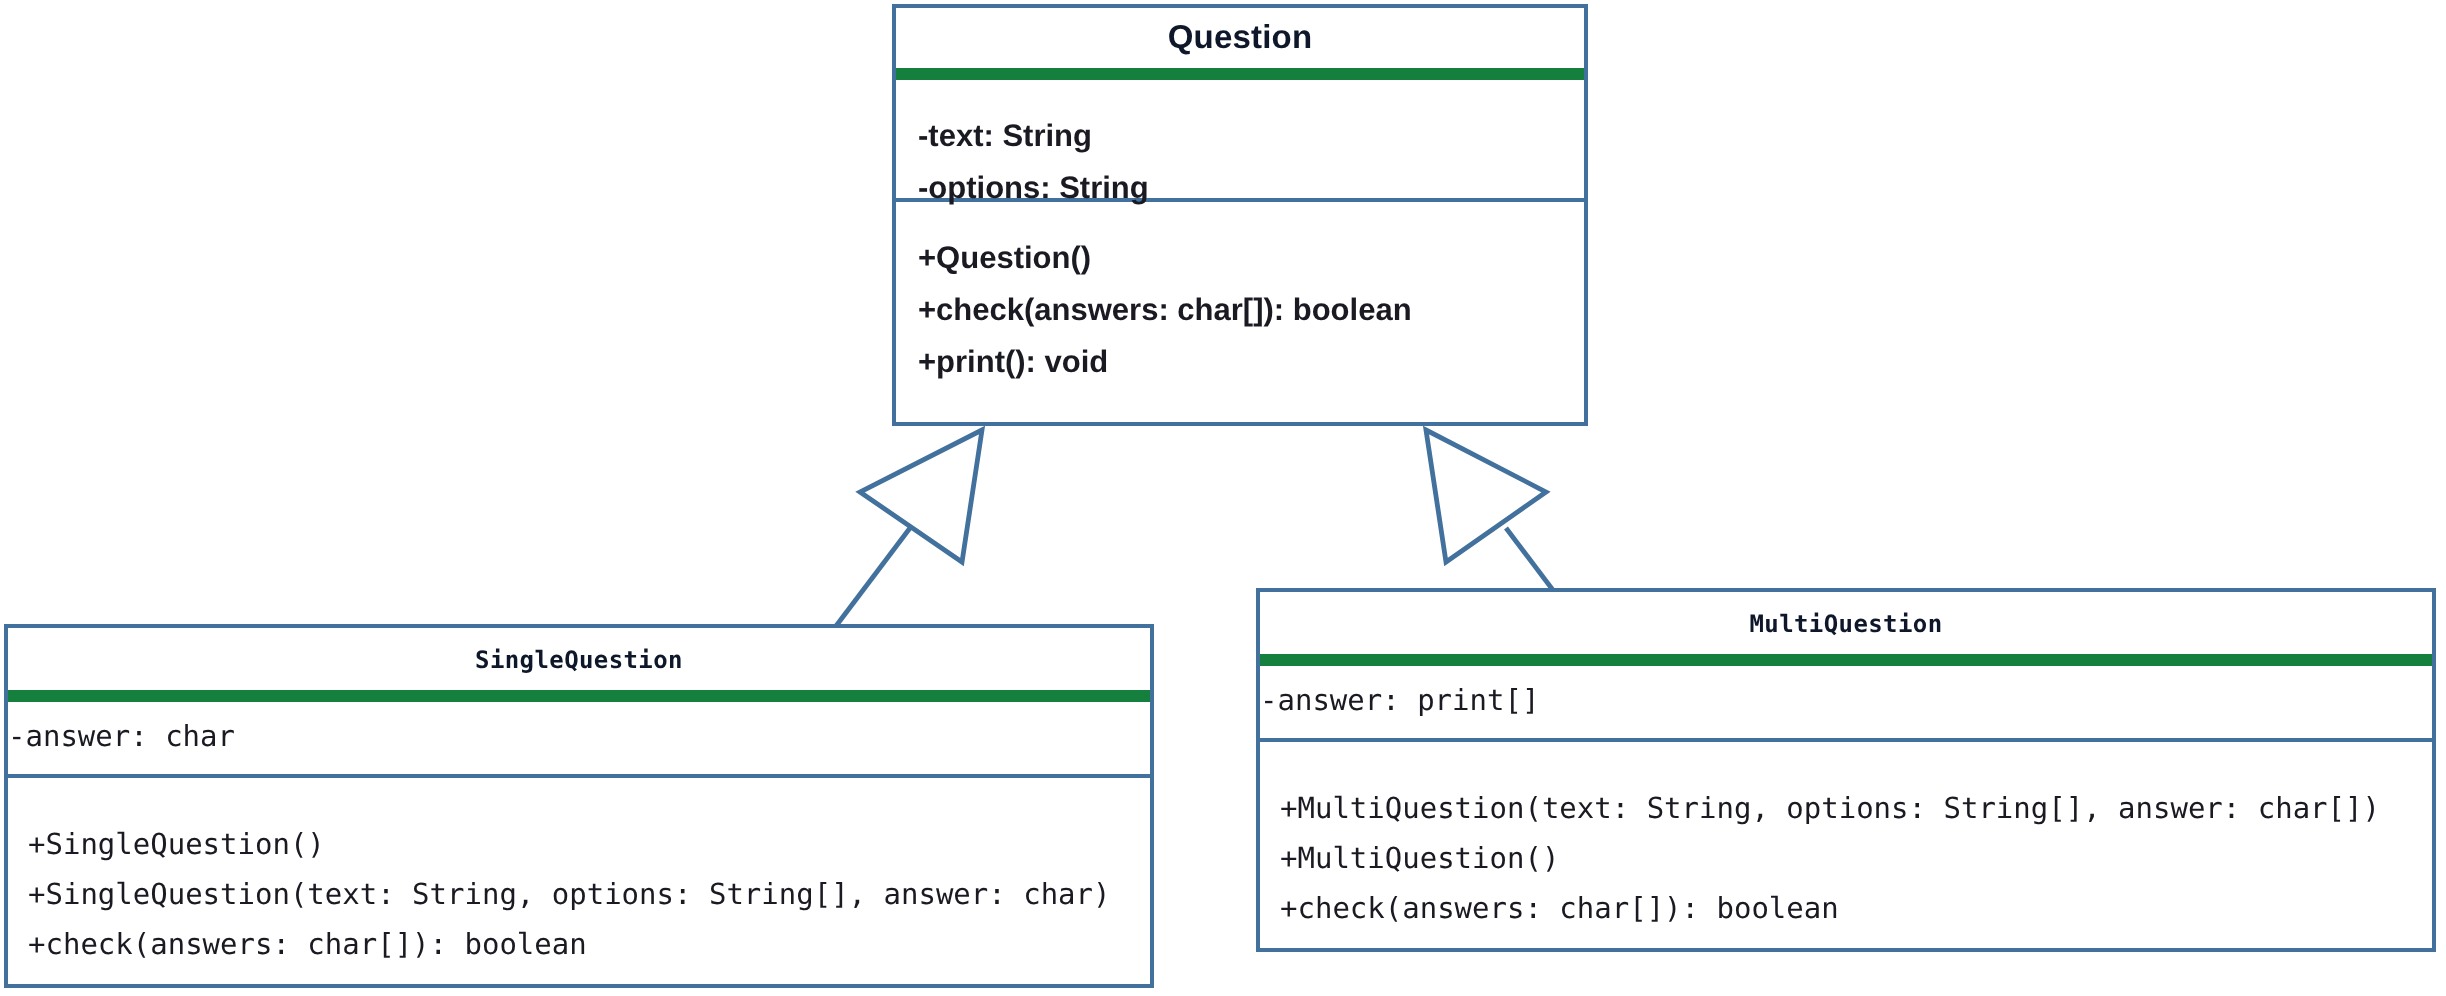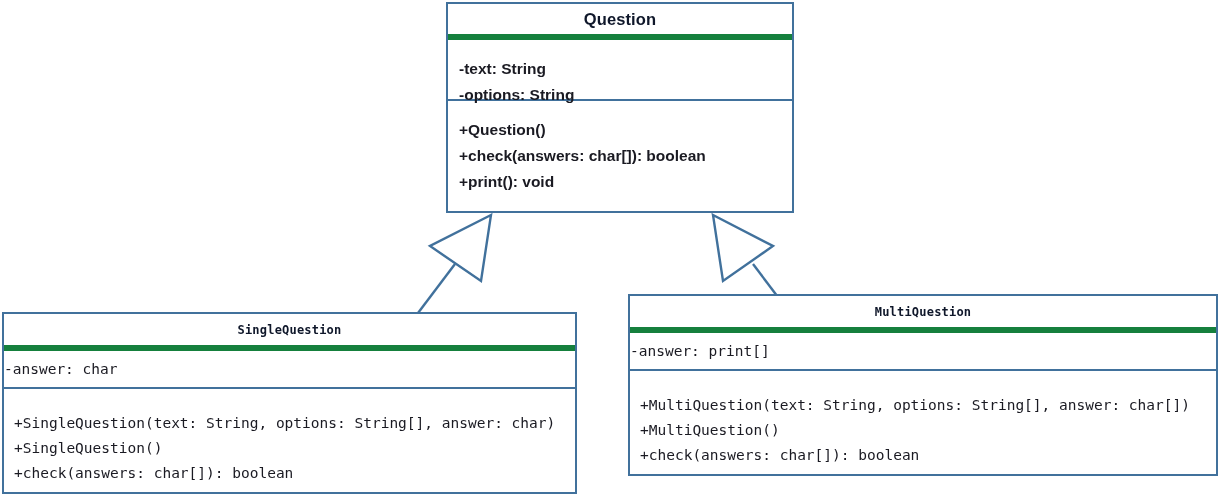--- a/index.html
+++ b/index.html
@@ -145,22 +145,22 @@
       <div class="uml-line">+print(): void</div>
     </div>
   </div>
 
   <div class="uml-class uml-sub" id="class-single">
     <div class="uml-title">SingleQuestion</div>
     <div class="uml-section attr-section with-rule">
       <div class="uml-line">-answer: char</div>
     </div>
     <div class="uml-section meth-section">
+      <div class="uml-line">+SingleQuestion()</div>
       <div class="uml-line">+SingleQuestion(text: String, options: String[], answer: char)</div>
-      <div class="uml-line">+SingleQuestion()</div>
       <div class="uml-line">+check(answers: char[]): boolean</div>
     </div>
   </div>
 
   <div class="uml-class uml-sub" id="class-multi">
     <div class="uml-title">MultiQuestion</div>
     <div class="uml-section attr-section with-rule">
       <div class="uml-line">-answer: print[]</div>
     </div>
     <div class="uml-section meth-section">

